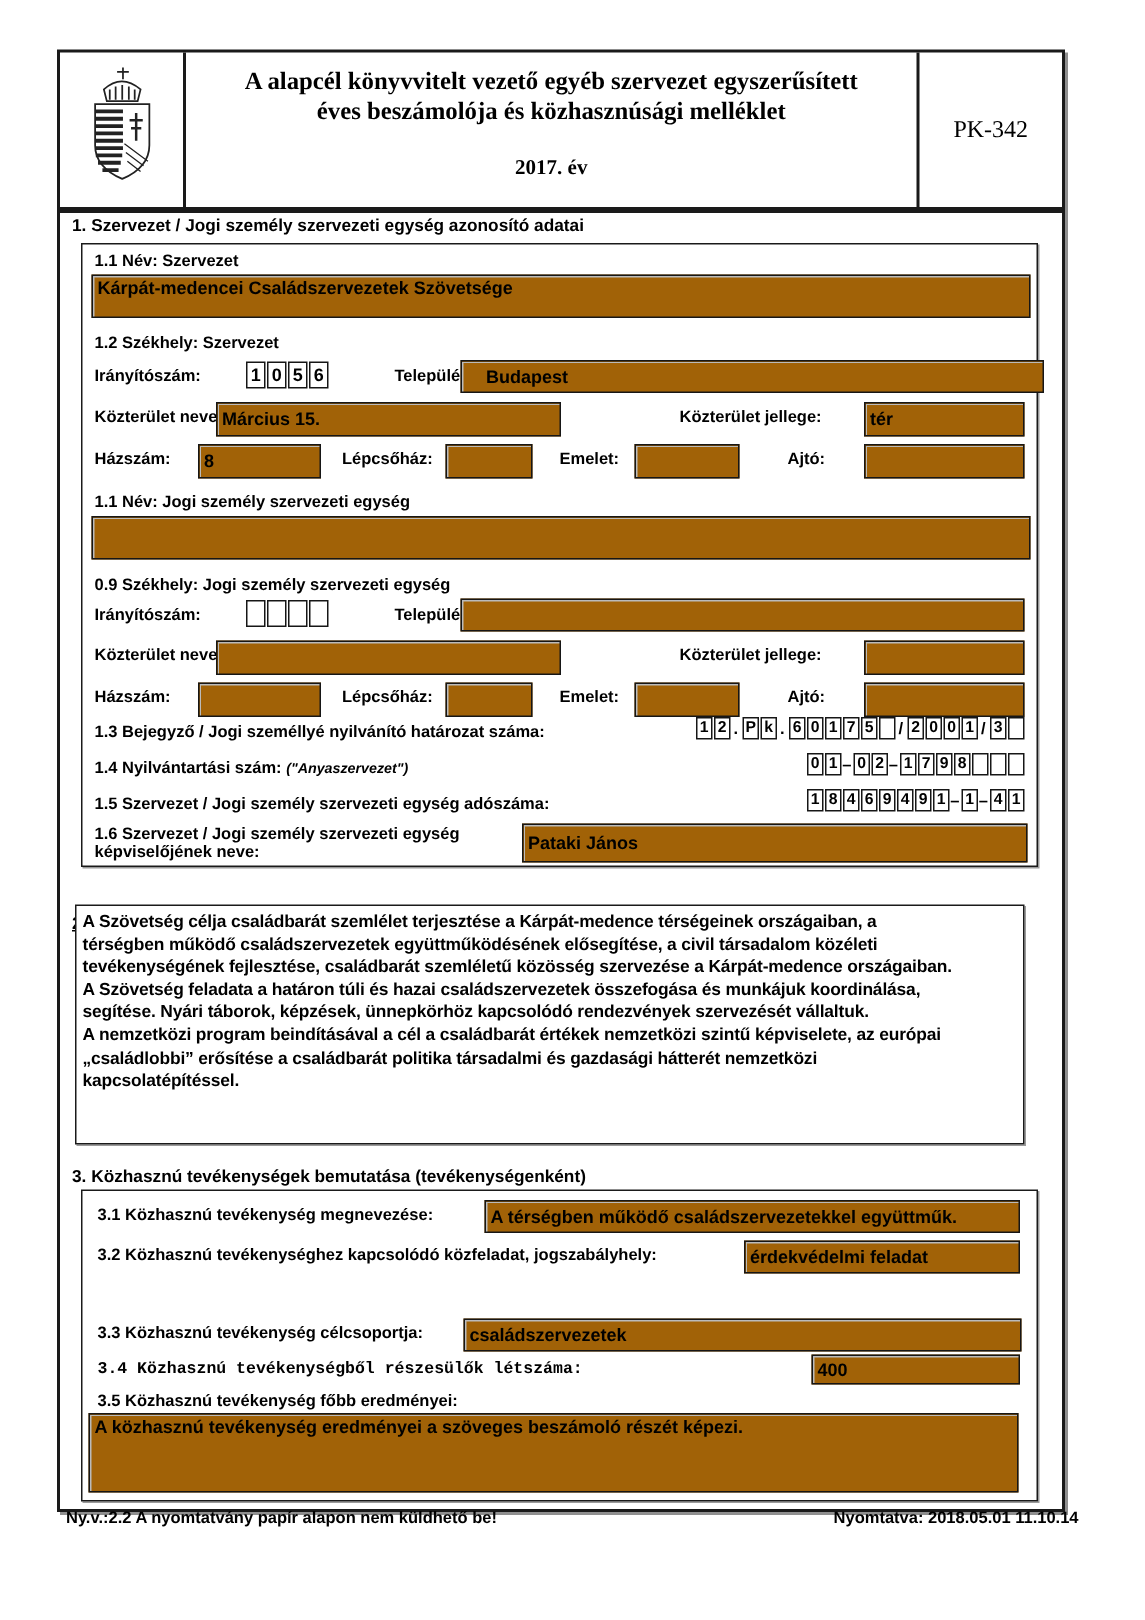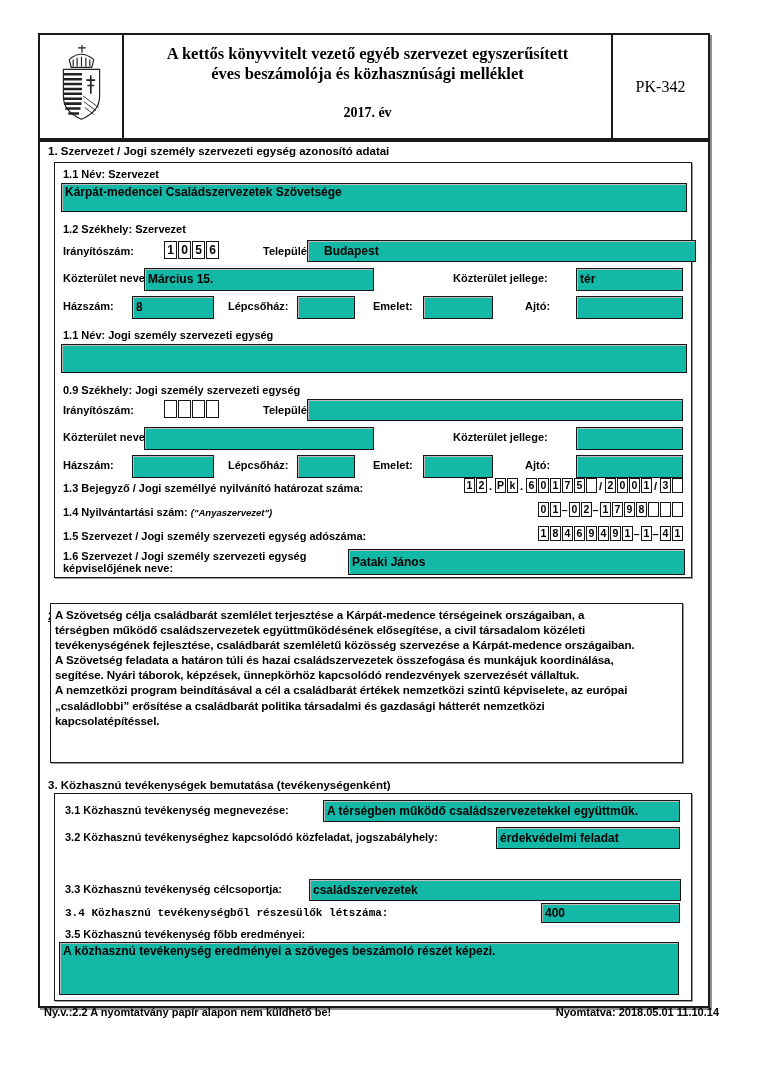--- a/index.html
+++ b/index.html
@@ -14,21 +14,21 @@
   .year{font-size:14px;margin-top:21px;}
   .code-cell{width:95px;border-left:2px solid #1a1a1a;display:flex;align-items:center;justify-content:center;
         font-family:"Liberation Serif",serif;font-size:16px;}
   
   .main-box{position:absolute;left:38px;top:140px;width:668px;height:864px;
         border:2px solid #1a1a1a;box-shadow:2px 2px 0 #8f8f8f;background:#fff;}
   .sec-heading{position:absolute;font-size:11.5px;font-weight:bold;white-space:nowrap;}
   .inner-box{position:absolute;border:1.6px solid #1a1a1a;box-shadow:1px 1px 0 #9a9a9a;background:#fff;}
   .lbl{position:absolute;font-size:11px;font-weight:bold;white-space:nowrap;}
   .note{font-weight:bold;font-style:italic;font-size:9.5px;}
-  .inp{position:absolute;border:1.6px solid #161616;background:#14b8a6;font-size:12px;font-weight:bold;
+  .inp{position:absolute;border:1.6px solid #161616;background:#a16207;font-size:12px;font-weight:bold;
         padding:0 3px;white-space:nowrap;overflow:hidden;box-shadow:inset 1px 1px 0 #bbb;}
   .digits{position:absolute;white-space:nowrap;}
   .dbox{display:inline-block;width:9px;height:13px;border:1.5px solid #161616;margin-left:1px;
         text-align:center;font-size:10.5px;font-weight:bold;line-height:13px;vertical-align:top;background:#fff;}
   .dsep{display:inline-block;width:7px;text-align:center;font-size:11px;font-weight:bold;line-height:16px;vertical-align:top;}
   .digits.bigz .dbox{width:11px;height:16px;line-height:16px;font-size:12px;}
   .s2text{white-space:pre-line;font-size:11.6px;font-weight:bold;line-height:15.1px;padding:3px 4px;letter-spacing:-0.1px;}
   .footer{position:absolute;font-size:11px;font-weight:bold;white-space:nowrap;}
 </style>
 </head>
@@ -44,21 +44,21 @@
           <path d="M18 17 Q30 6 43 17 L41 25 H20 Z" fill="#fff"></path>
           <path d="M22 17 v7 M26 15 v9 M30.5 14 v10 M35 15 v9 M39 17 v7"></path>
           <path d="M12 27 h37 v28 q0 15 -18.5 23 q-18.5 -8 -18.5 -23 z" fill="#fff"></path>
           <path d="M12 32 h19 M12 37 h19 M12 42 h19 M12 47 h19 M12 52 h19 M12 57 h19 M12.5 62 h18 M14 67 h15.5 M17 72 h11" stroke-width="2.6"></path>
           <path d="M40 33 v19 M35.5 38 h9 M36.5 43.5 h7" stroke-width="1.7"></path>
           <path d="M33 60 l12 9 M34 66 l9 7 M32 54 l16 12" stroke-width="0.9"></path>
         </g>
       </svg>
     </div>
     <div class="title-cell">
-      <div class="title-line">A kettős könyvvitelt vezető egyéb szervezet egyszerűsített</div>
+      <div class="title-line">A alapcél könyvvitelt vezető egyéb szervezet egyszerűsített</div>
       <div class="title-line">éves beszámolója és közhasznúsági melléklet</div>
       <div class="year">2017. év</div>
     </div>
     <div class="code-cell">PK-342</div>
   </div>
 
   <div class="main-box">
 
     <div class="sec-heading" style="left:8px;top:3px;">1. Szervezet / Jogi személy szervezeti egység azonosító adatai</div>
 

